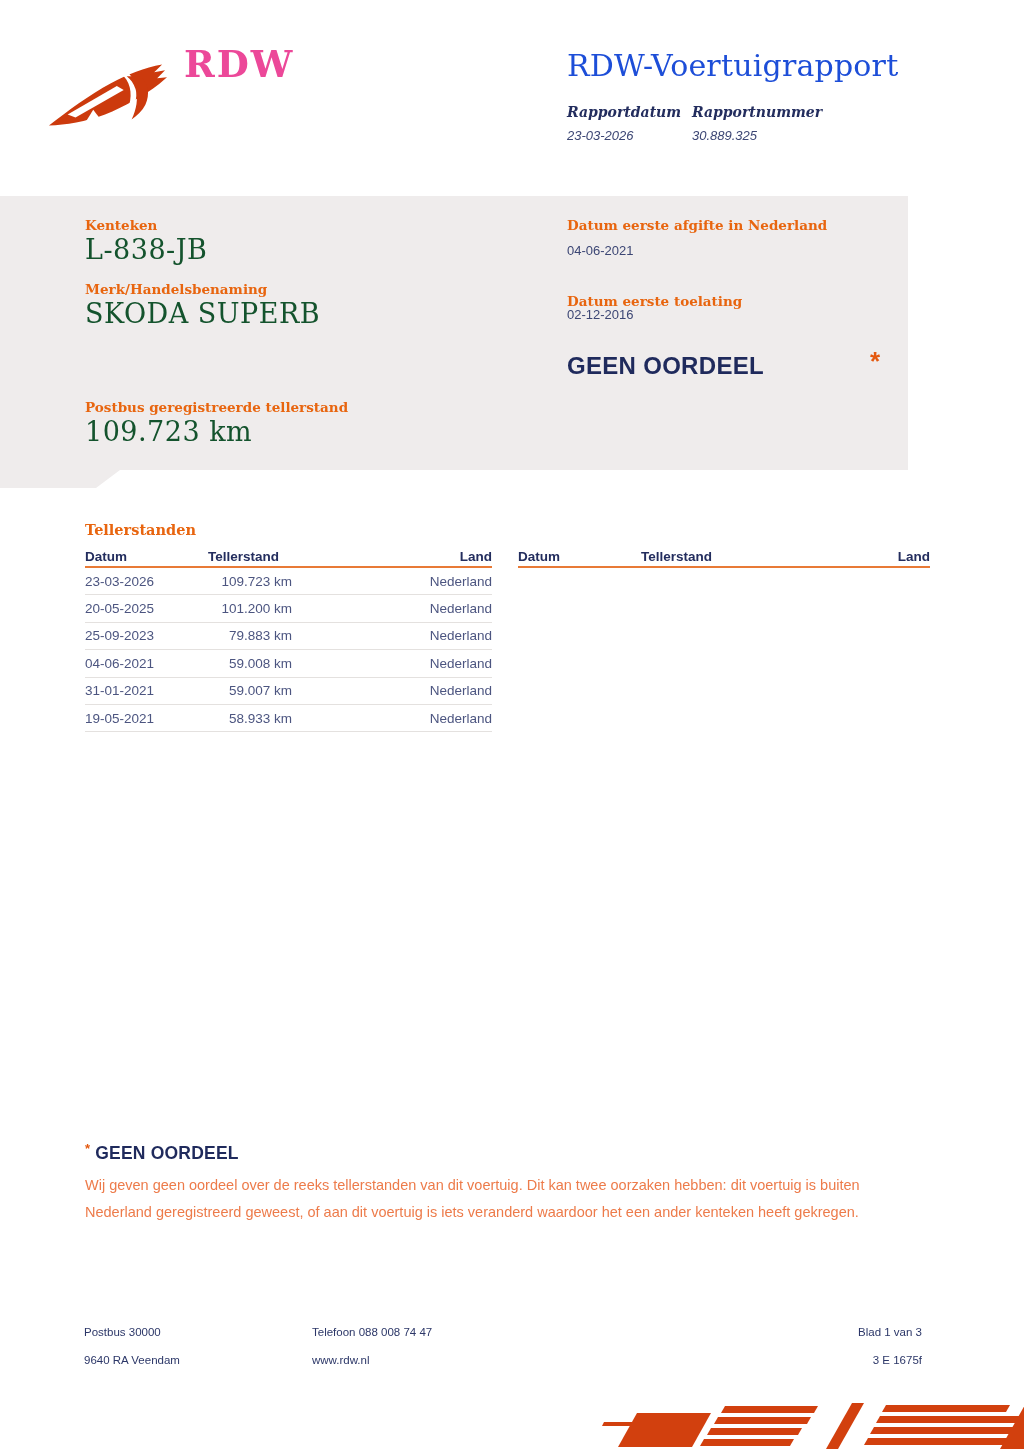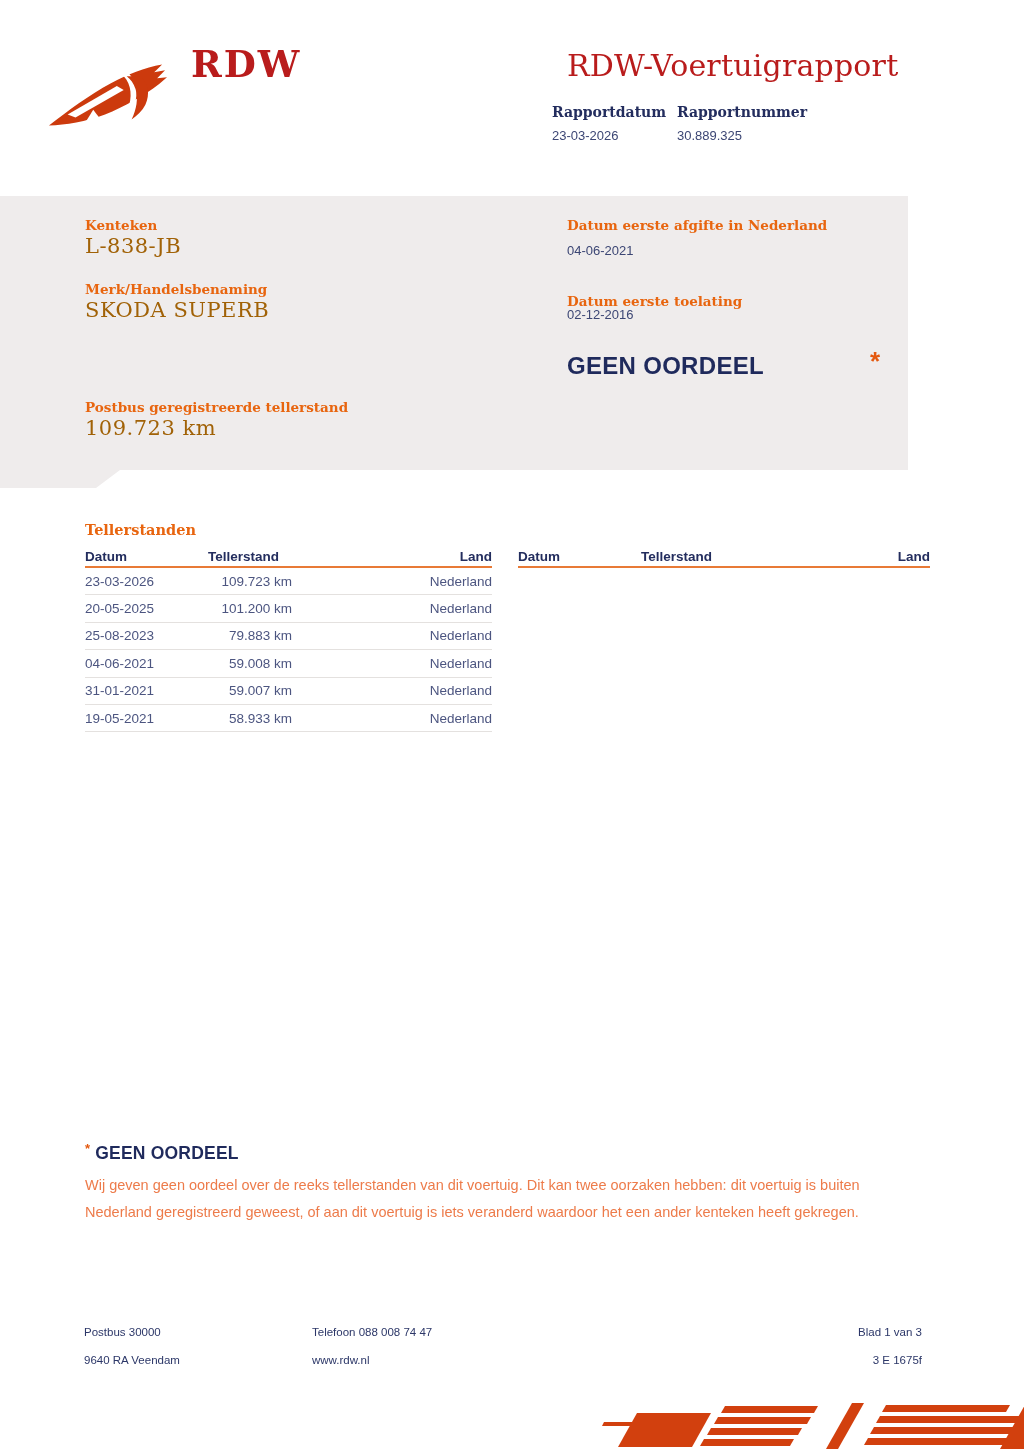--- a/index.html
+++ b/index.html
@@ -5,30 +5,30 @@
   * { margin:0; padding:0; box-sizing:border-box; }
   html,body { background:#fff; }
   .page {
     position:relative; width:1024px; height:1449px; background:#ffffff;
     font-family:"Liberation Sans", sans-serif; overflow:hidden;
   }
 
   
   .logo-svg { position:absolute; left:46px; top:52px; width:122px; height:78px; }
   .wordmark {
-    position:absolute; left:191px; top:42px;
+    position:absolute; left:184px; top:42px;
     font-family:"DejaVu Serif", serif; font-weight:bold; font-size:37px;
-    letter-spacing:2px; color:#b91c1c;
+    letter-spacing:2px; color:#ec4899;
   }
   .doc-title {
     position:absolute; left:567px; top:48px;
     font-family:"DejaVu Serif", serif; font-size:30px; font-weight:500;
-    color:#b91c1c; letter-spacing:0.2px; white-space:nowrap;
-  }
-  .report-meta { position:absolute; left:552px; top:104px; display:flex; }
+    color:#1d4ed8; letter-spacing:0.2px; white-space:nowrap;
+  }
+  .report-meta { position:absolute; left:567px; top:104px; display:flex;font-style:italic; }
   .report-meta .col1 { width:125px; }
   .meta-label {
     font-family:"DejaVu Serif", serif; font-weight:bold; font-size:14px;
     color:#232d5e; display:block;
   }
   .meta-value {
     display:block; margin-top:8px; font-size:13px; color:#3c4674;
   }
 
   
@@ -36,21 +36,21 @@
     position:absolute; left:0; top:196px; width:988px; height:292px;
     background:#efecec;
     clip-path:polygon(0 0, 908px 0, 908px 274px, 120px 274px, 96px 292px, 0 292px);
   }
   .fld { position:absolute; white-space:nowrap; }
   .fld-label {
     font-family:"DejaVu Serif", serif; font-weight:bold; font-size:13.5px;
     color:#e8650f;
   }
   .fld-value-lg {
-    font-family:"DejaVu Serif", serif; font-size:21px; color:#a16207;
+    font-family:"DejaVu Serif", serif; font-size:27px; color:#14532d;
     letter-spacing:0.5px;
   }
   .fld-value-sm { font-size:13px; color:#3c4674; }
   .verdict {
     position:absolute; left:567px; top:156px;
     font-weight:900; font-size:24px; color:#1f2a5c; letter-spacing:0.3px;
   }
   .verdict-mark {
     position:absolute; left:870px; top:150px;
     font-weight:bold; font-size:26px; color:#e4580e;
@@ -179,21 +179,21 @@
       <span>23-03-2026</span>
       <span class="cell-r">109.723 km</span>
       <span class="cell-r">Nederland</span>
     </div>
     <div class="trow">
       <span>20-05-2025</span>
       <span class="cell-r">101.200 km</span>
       <span class="cell-r">Nederland</span>
     </div>
     <div class="trow">
-      <span>25-08-2023</span>
+      <span>25-09-2023</span>
       <span class="cell-r">79.883 km</span>
       <span class="cell-r">Nederland</span>
     </div>
     <div class="trow">
       <span>04-06-2021</span>
       <span class="cell-r">59.008 km</span>
       <span class="cell-r">Nederland</span>
     </div>
     <div class="trow">
       <span>31-01-2021</span>

